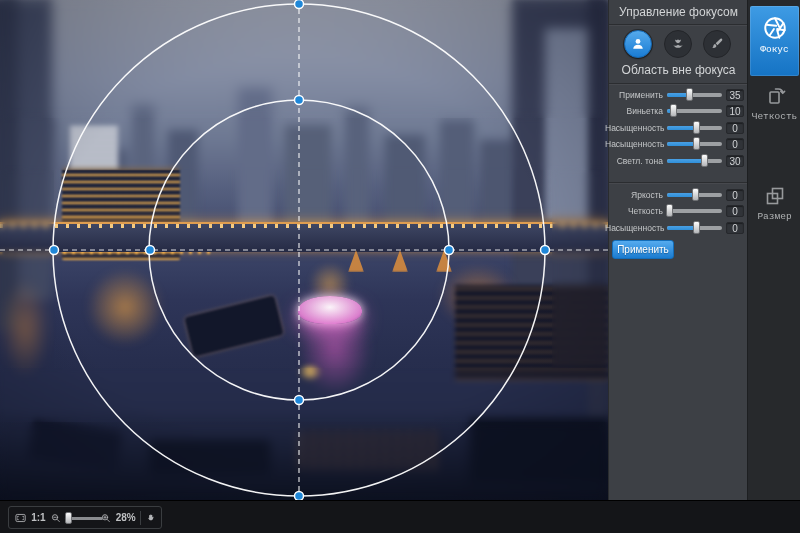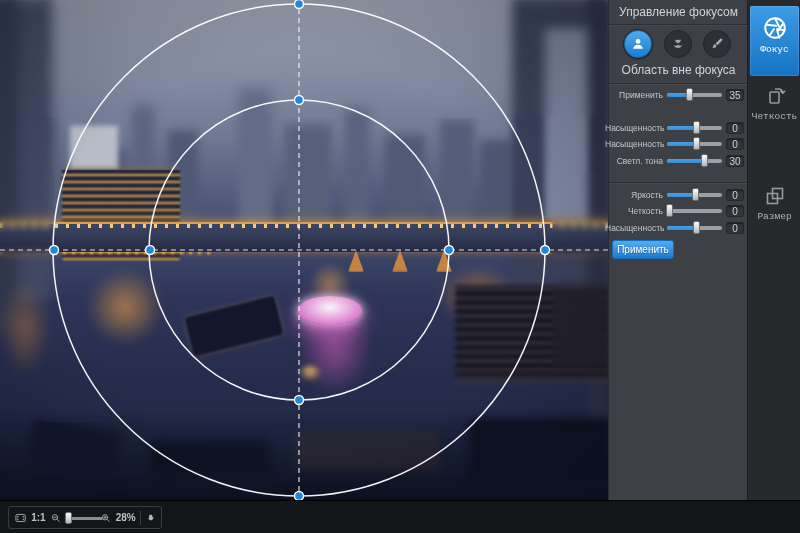--- a/index.html
+++ b/index.html
@@ -230,20 +230,28 @@
     <div class="pdiv" style="top:83px"></div>
 
     <div class="srow" style="top:88px">
       <span class="slabel">Применить</span>
       <div class="strack" style="--p: 40%;">
         <div class="sfill"></div>
         <div class="sthumb"></div>
       </div>
       <span class="sval">35</span>
     </div>
+    <div class="srow" style="top:104px">
+      <span class="slabel">Виньетка</span>
+      <div class="strack" style="--p: 11%;">
+        <div class="sfill"></div>
+        <div class="sthumb"></div>
+      </div>
+      <span class="sval">10</span>
+    </div>
     <div class="srow" style="top:121px">
       <span class="slabel">Насыщенность</span>
       <div class="strack" style="--p: 53%;">
         <div class="sfill"></div>
         <div class="sthumb"></div>
       </div>
       <span class="sval">0</span>
     </div>
     <div class="srow" style="top:137px">
       <span class="slabel">Насыщенность</span>

